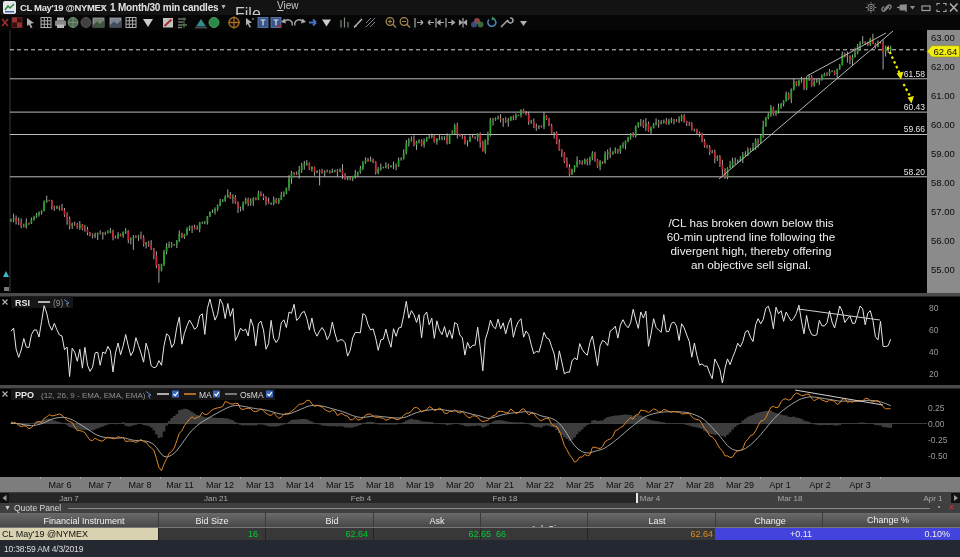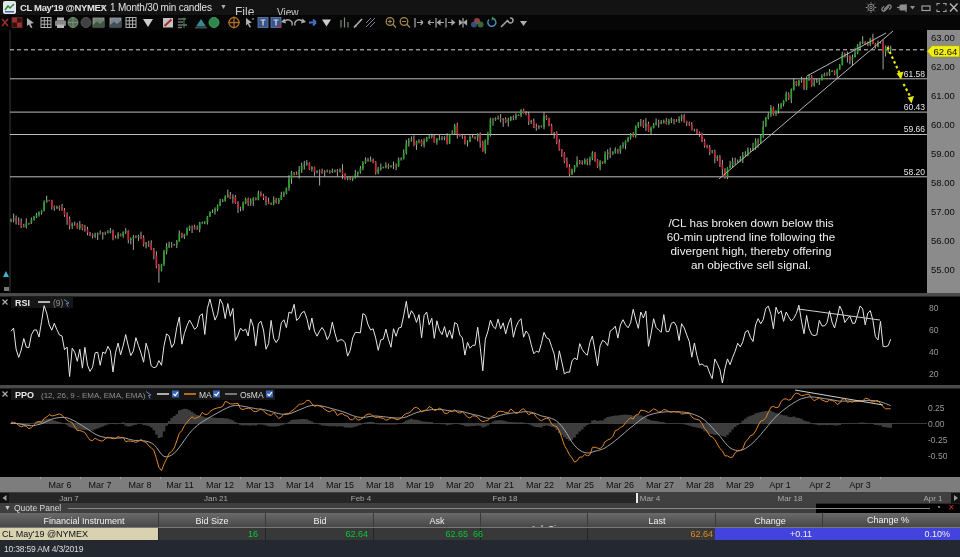--- a/index.html
+++ b/index.html
@@ -10,25 +10,25 @@
 <body>
 <div id="page">
 <div class="abs" style="left:0;top:0;width:960px;height:15px;background:#131313">
   <svg class="abs" style="left:3px;top:1px" width="13" height="13">
         <rect width="13" height="13" rx="2" fill="#e5e8ea"></rect>
         <polyline points="2,9 5,5 7,7 11,3" fill="none" stroke="#2d8a3e" stroke-width="1.5"></polyline>
         <rect x="2" y="10" width="9" height="1.5" fill="#4466aa"></rect>
       </svg>
   <span class="abs" style="left:20px;top:2px;font-size:9.5px;letter-spacing:-0.35px;font-weight:bold;color:#e2e2e2">CL May'19 @NYMEX</span>
   <span class="abs" style="left:99px;top:3px;font-size:7px;color:#b0b0b0">▼</span>
-  <span class="abs" style="left:110px;top:1.5px;font-size:10px;letter-spacing:-0.2px;font-weight:normal;color:#e2e2e2">1 Month/30 min candles</span>
+  <span class="abs" style="left:110px;top:1.5px;font-size:10px;letter-spacing:-0.2px;font-weight:bold;color:#e2e2e2">1 Month/30 min candles</span>
   <span class="abs" style="left:220px;top:3px;font-size:7px;color:#b0b0b0">▼</span>
-  <span class="abs" style="left:235px;top:5px;font-size:12px;color:#c8c8c8"><u>F</u>ile</span>
+  <span class="abs" style="left:235px;top:5px;font-size:16px;color:#c8c8c8"><u>F</u>ile</span>
   <span class="abs" style="left:256px;top:19px;font-size:16px;color:#c8c8c8"><u>E</u>dit</span>
-  <span class="abs" style="left:277px;top:7px;font-size:10px;color:#c8c8c8"><u>V</u>iew</span>
+  <span class="abs" style="left:277px;top:0;font-size:10px;color:#c8c8c8"><u>V</u>iew</span>
   <svg width="110" height="15" viewBox="850 0 110 15" style="position:absolute;left:850px;top:0">
         <g fill="none" stroke="#8f8f8f" stroke-width="1">
           <circle cx="871" cy="7.5" r="3.2"></circle>
           <circle cx="871" cy="7.5" r="1.2"></circle>
           <path d="M871 3.5 v-1.3 M871 11.5 v1.3 M867 7.5 h-1.3 M875 7.5 h1.3 M868.2 4.7 l-1 -1 M873.8 4.7 l1 -1 M868.2 10.3 l-1 1 M873.8 10.3 l1 1"></path>
         </g>
         <g fill="none" stroke="#8f8f8f" stroke-width="1.2">
           <path d="M884 9.5 l4 -4 a1.8 1.8 0 0 1 2.6 2.6 l-1.6 1.6"></path>
           <path d="M889 6.5 l-4 4 a1.8 1.8 0 0 1 -2.6 -2.6 l1.6 -1.6"></path>
         </g>
@@ -304,55 +304,55 @@
       <rect x="951" y="493" width="9" height="10.5" fill="#111"></rect>
       <polygon points="954,495 954,501 958,498" fill="#999"></polygon>
 <text x="69" y="501" text-anchor="middle" font-size="8" fill="#a8a8a8">Jan 7</text>
       <text x="216" y="501" text-anchor="middle" font-size="8" fill="#a8a8a8">Jan 21</text>
       <text x="361" y="501" text-anchor="middle" font-size="8" fill="#a8a8a8">Feb 4</text>
       <text x="505" y="501" text-anchor="middle" font-size="8" fill="#a8a8a8">Feb 18</text>
       <text x="650" y="501" text-anchor="middle" font-size="8" fill="#a8a8a8">Mar 4</text>
       <text x="790" y="501" text-anchor="middle" font-size="8" fill="#a8a8a8">Mar 18</text>
       <text x="933" y="501" text-anchor="middle" font-size="8" fill="#a8a8a8">Apr 1</text>
 </svg>
-<div class="abs" style="left:0;top:503px;width:816px;height:10px;background:#3f3f3f">
+<div class="abs" style="left:0;top:503px;width:960px;height:10px;background:#3f3f3f">
   <span class="abs" style="left:4px;top:1px;font-size:7px;color:#ccc;line-height:1">▼</span>
   <span class="abs" style="left:14px;top:0px;font-size:8.5px;color:#d8d8d8;line-height:10px">Quote Panel</span>
   <div class="abs" style="left:68px;top:5px;width:862px;height:1px;background:#8a8a8a"></div>
   <span class="abs" style="left:936px;top:0px;font-size:8px;color:#bbb;line-height:10px">◔</span>
   <span class="abs" style="left:948px;top:0px;font-size:8px;color:#cc3333;line-height:10px">✕</span>
 </div>
 <div class="abs" style="left:0;top:513px;width:960px;height:14px;background:linear-gradient(#6a6a6a,#474747);color:#f0f0f0;font-size:9px">
   <div class="abs" style="left:158px;top:0;width:1px;height:14px;background:#3a3a3a"></div>
       <div class="abs" style="left:265px;top:0;width:1px;height:14px;background:#3a3a3a"></div>
       <div class="abs" style="left:373px;top:0;width:1px;height:14px;background:#3a3a3a"></div>
       <div class="abs" style="left:480px;top:0;width:1px;height:14px;background:#3a3a3a"></div>
       <div class="abs" style="left:587px;top:0;width:1px;height:14px;background:#3a3a3a"></div>
       <div class="abs" style="left:715px;top:0;width:1px;height:14px;background:#3a3a3a"></div>
       <div class="abs" style="left:822px;top:0;width:1px;height:14px;background:#3a3a3a"></div>
       <span class="abs" style="left:84px;top:3px;transform:translateX(-50%)">Financial Instrument</span>
   <span class="abs" style="left:212px;top:3px;transform:translateX(-50%)">Bid Size</span>
-  <span class="abs" style="left:320px;top:3px;transform:translateX(-50%)">Bid</span>
+  <span class="abs" style="left:332px;top:3px;transform:translateX(-50%)">Bid</span>
   <span class="abs" style="left:437px;top:3px;transform:translateX(-50%)">Ask</span>
   <span class="abs" style="left:548px;top:11px;transform:translateX(-50%)">Ask Size</span>
   <span class="abs" style="left:657px;top:3px;transform:translateX(-50%)">Last</span>
   <span class="abs" style="left:770px;top:3px;transform:translateX(-50%)">Change</span>
   <span class="abs" style="left:888px;top:2px;transform:translateX(-50%)">Change %</span>
 </div>
 <div class="abs" style="left:0;top:527px;width:960px;height:13px;background:#383838;border-top:1px solid #777;font-size:9px">
   <div class="abs" style="left:0;top:0;width:158px;height:12px;background:#d8d2b0"></div>
   <div class="abs" style="left:158px;top:0;width:1px;height:13px;background:#242424"></div>
       <div class="abs" style="left:265px;top:0;width:1px;height:13px;background:#242424"></div>
       <div class="abs" style="left:373px;top:0;width:1px;height:13px;background:#242424"></div>
       <div class="abs" style="left:480px;top:0;width:1px;height:13px;background:#242424"></div>
       <div class="abs" style="left:587px;top:0;width:1px;height:13px;background:#242424"></div>
       <span class="abs" style="left:2px;top:1px;color:#111">CL May'19 @NYMEX</span>
   <span class="abs" style="left:258px;top:1px;transform:translateX(-100%);color:#00cc33;">16</span>
   <span class="abs" style="left:368px;top:1px;transform:translateX(-100%);color:#00cc33;">62.64</span>
-  <span class="abs" style="left:483px;top:1px;transform:translateX(-100%);color:#00cc33;">62.65&nbsp;&nbsp;66</span>
+  <span class="abs" style="left:506px;top:1px;transform:translateX(-100%);color:#00cc33;">62.65&nbsp;&nbsp;66</span>
   <div class="abs" style="left:715px;top:0;width:245px;height:12px;background:#4343dd"></div>
   <span class="abs" style="left:713px;top:1px;transform:translateX(-100%);color:#e08b20;">62.64</span>
   <span class="abs" style="left:812px;top:1px;transform:translateX(-100%);color:#f0f0f0;">+0.11</span>
   <span class="abs" style="left:950px;top:1px;transform:translateX(-100%);color:#f0f0f0;">0.10%</span>
 </div>
 <div class="abs" style="left:0;top:540px;width:960px;height:29px;background:#242831">
   <span class="abs" style="left:4px;top:4px;font-size:8.5px;letter-spacing:-0.2px;color:#dcdcdc">10:38:59 AM 4/3/2019</span>
 </div>
 </div>
 </body></html>

